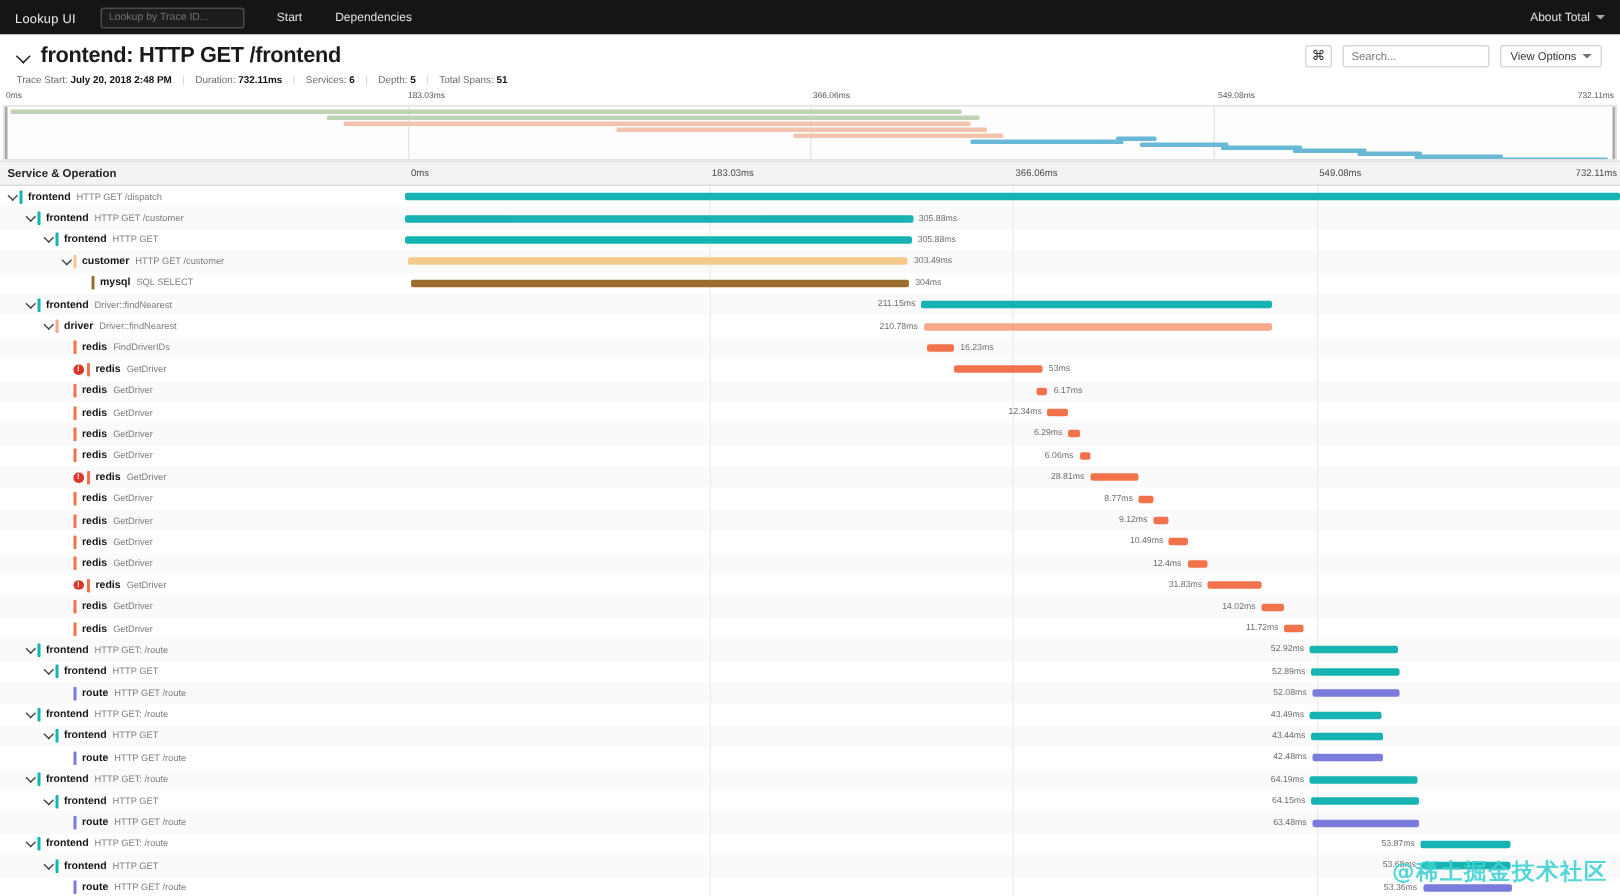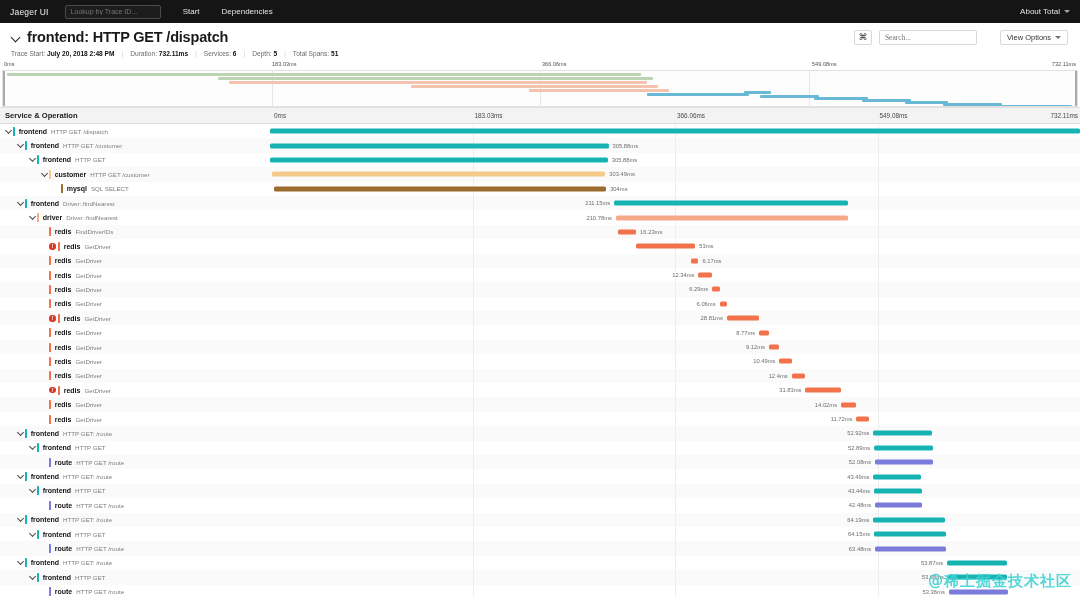--- a/index.html
+++ b/index.html
@@ -41,26 +41,26 @@
   .hdr-spacer { flex: 1; }
   .hdr-right { display: flex; align-items: center; gap: 7px; margin-right: 2px; }
   .kbd-btn {
     width: 18px; height: 15px; border: 1px solid #d9d9d9; border-radius: 2px;
     background: #fff; display: flex; align-items: center; justify-content: center;
     font-size: 9px; color: #333; cursor: pointer;
   }
   .search-box {
     width: 98px; height: 15px; border: 1px solid #d9d9d9; border-radius: 2px;
     background: #fff; color: #9b9b9b; font-size: 7.5px; padding: 0 5px; outline: none;
-    font-family: Liberation Serif, serif;
+    font-family: Liberation Sans, sans-serif;
   }
   .viewopts {
     height: 15px; border: 1px solid #d9d9d9; border-radius: 2px; background: #fff;
     font-size: 7.5px; color: #333; padding: 0 6px; display: flex; align-items: center;
-    gap: 4px; cursor: pointer; margin-left: 16px;
+    gap: 4px; cursor: pointer;
   }
   .caret { width: 0; height: 0; border-left: 3px solid transparent; border-right: 3px solid transparent; border-top: 3.5px solid currentColor; opacity: .7; }
 
   #metaline { font-size: 6.6px; color: #4a4a4a; margin-top: 5px; display: flex; gap: 7px; padding-left: 1px; }
   #metaline .mi { white-space: nowrap; }
   #metaline .mk { color: #6b6b6b; }
   #metaline .mv { font-weight: bold; color: #111; }
   #metaline .sep { color: #d0d0d0; }
 
   
@@ -116,35 +116,35 @@
   #watermark {
     position: absolute; right: 8px; bottom: 6px; font-size: 15px; font-weight: bold;
     color: #3fd2d2; opacity: .88; letter-spacing: 1px; pointer-events: none;
     font-family: "DejaVu Sans", sans-serif;
   }
 </style>
 </head>
 <body>
 
 <div id="topnav">
-  <span class="brand">Jaeger UI</span>
+  <span class="brand">Lookup UI</span>
   <input class="lookup" placeholder="Lookup by Trace ID..." style="">
   <span class="navlink">Start</span>
   <span class="navlink">Dependencies</span>
   <span class="spacer"></span>
   <span class="about">
     <span>About Total</span>
     <span class="caret"></span>
   </span>
 </div>
 
 <div id="traceheader">
   <div class="title-row">
     <span class="chev"></span>
-    <span id="tracetitle">frontend: HTTP GET /dispatch</span>
+    <span id="tracetitle">frontend: HTTP GET /frontend</span>
     <span class="hdr-spacer"></span>
     <span class="hdr-right">
       <span class="kbd-btn">⌘</span>
       <input class="search-box" placeholder="Search..." style="">
       <span class="viewopts">
         <span>View Options</span>
         <span class="caret"></span>
       </span>
     </span>
   </div>

